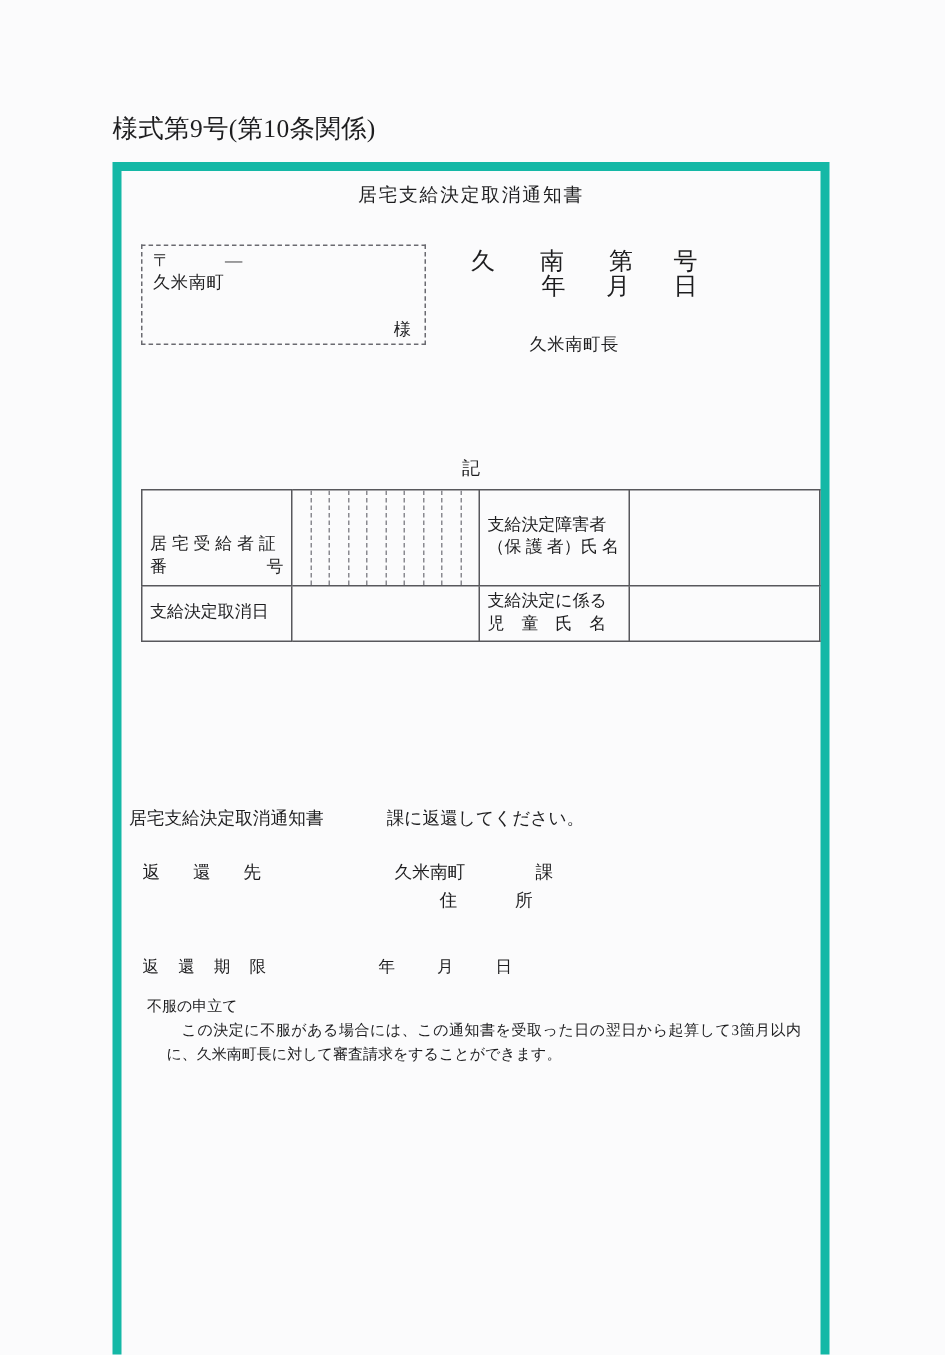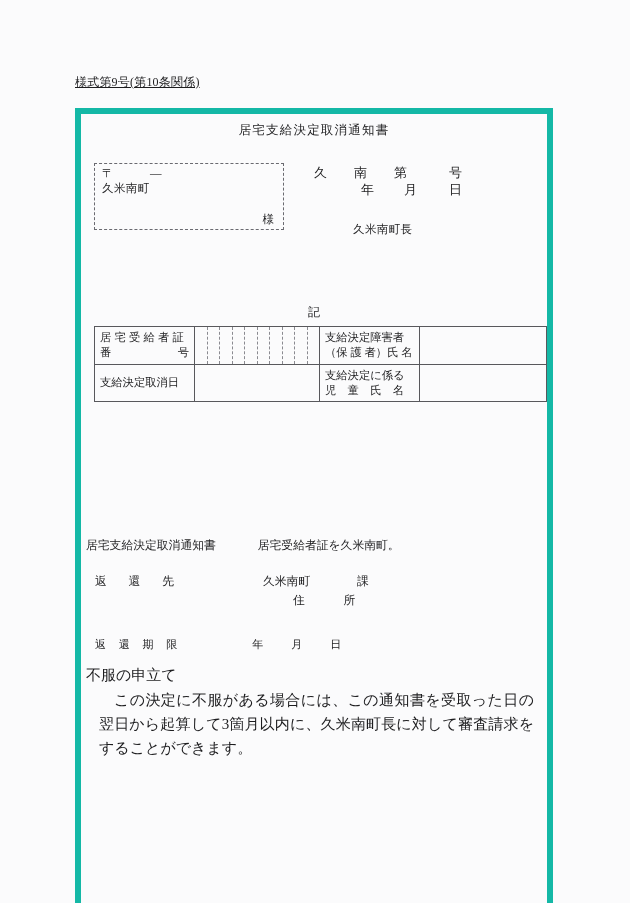--- a/index.html
+++ b/index.html
@@ -14,24 +14,23 @@
     color: #1d1d1f;
     position: relative;
     overflow: hidden;
   }
 
   
   .form-number {
     position: absolute;
     left: 75px;
     top: 74px;
-    font-size: 12px;
+    font-size: 17px;
     letter-spacing: 0.2px;
     white-space: nowrap;
-    text-decoration: underline;
   }
 
   
   .sheet {
     position: absolute;
     left: 75px;
     top: 108px;
     width: 478px;
     height: 858px;
     border: 6px solid #14b8a6;
@@ -87,21 +86,21 @@
     white-space: nowrap;
   }
 
   
   .doc-meta {
     position: absolute;
     right: 18px;
     top: 50px;
     width: 230px;
     text-align: left;
-    font-size: 13px;
+    font-size: 16px;
   }
   .doc-no {
     position: relative;
     height: 17px;
     white-space: nowrap;
   }
   .doc-no .lbl {
     position: absolute;
     left: 15px;
     letter-spacing: 7px;
@@ -167,20 +166,21 @@
     line-height: 1.35;
     height: 20px;
   }
   .lbl-cell {
     text-align: left;
     white-space: nowrap;
   }
   .spread {
     display: block;
     letter-spacing: 3.2px;
+    margin-top: 26px;
   }
   .justify-line {
     display: flex;
     justify-content: space-between;
   }
   .val-cell {
     background: transparent;
   }
   .reason-label {
     text-align: center;
@@ -240,24 +240,24 @@
     white-space: nowrap;
   }
   .deadline-row .k { letter-spacing: 5px; }
   .deadline-row .y { display: inline-block; margin-left: 70px; }
   .deadline-row .m { display: inline-block; margin-left: 28px; }
   .deadline-row .d { display: inline-block; margin-left: 28px; }
 
   
   .appeal {
     position: absolute;
-    left: 5px;
+    left: 17px;
     right: 13px;
     top: 550px;
-    font-size: 15px;
+    font-size: 10px;
   }
   .appeal-head {
     line-height: 1.5;
   }
   .appeal-body {
     margin-top: 1px;
     padding-left: 13px;
     line-height: 1.6;
     text-indent: 1em;
     text-align: justify;
@@ -339,21 +339,21 @@
         <td class="lbl-cell">
           <span>支給決定に係る</span>
           <span style="display:block">児　童　氏　名</span>
         </td>
         <td class="val-cell"></td>
       </tr>
     </tbody>
   </table>
 
   <div class="return-notice">
-    <span>居宅支給決定取消通知書</span><span class="gap-lg"></span><span>居宅受給者証を久米南町。</span>
+    <span>居宅支給決定取消通知書</span><span class="gap-lg"></span><span>課に返還してください。</span>
   </div>
 
   <div class="return-block">
     <div class="return-row">
       <span class="k">返　還　先</span>
       <span class="v1">久米南町</span>
       <span class="v2">課</span>
     </div>
     <div class="return-row">
       <span class="ind">住　　所</span>

